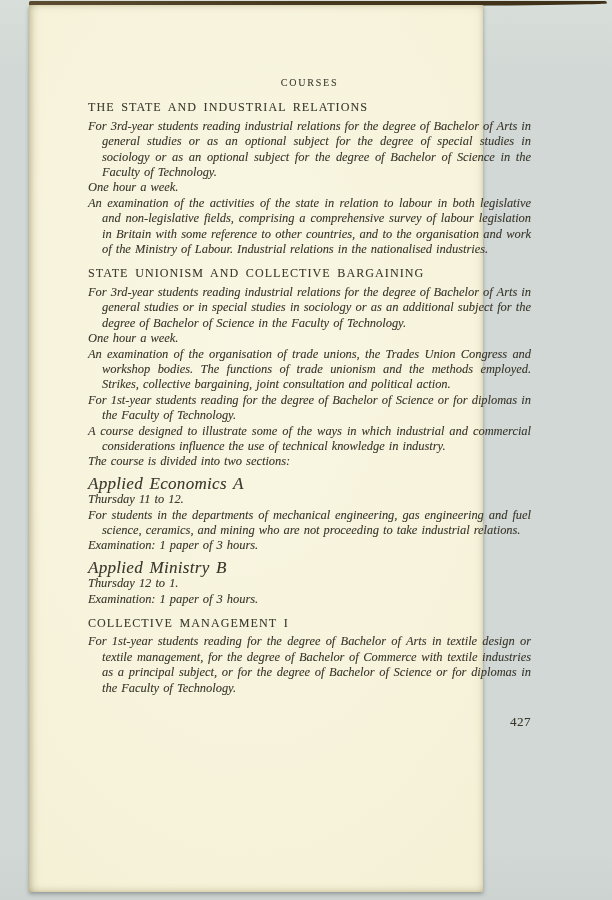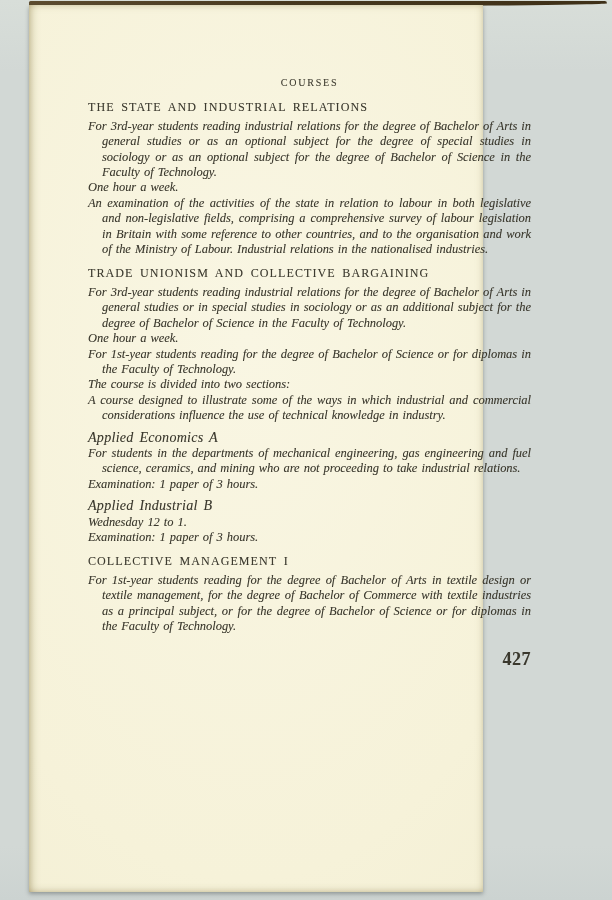--- a/index.html
+++ b/index.html
@@ -74,62 +74,63 @@
   }
   .hang {
     padding-left: 14px;
     text-indent: -14px;
   }
   .line {
     margin: 0;
   }
   .ital {
     font-style: italic;
-    font-size: 14px;
+    font-size: 17px;
     letter-spacing: 0.3px;
     word-spacing: 2px;
     margin: 6px 0 1px 0;
   }
   .page-number {
     text-align: right;
     margin-top: 18px;
-    font-size: 18px;
+    font-size: 13px;
     letter-spacing: 0.5px;
-    font-weight: bold;
   }
 </style>
 </head>
 <body>
 
 <div class="backdrop">
   <div class="book-top-edge"></div>
   <div class="page">
     <div class="content">
 
       <div class="running-head">COURSES</div>
 
       <h2 class="shead">THE STATE AND INDUSTRIAL RELATIONS</h2>
       <p class="para hang">For 3rd-year students reading industrial relations for the degree of Bachelor of Arts in general studies or as an optional subject for the degree of special studies in sociology or as an optional subject for the degree of Bachelor of Science in the Faculty of Technology.</p>
       <p class="para line">One hour a week.</p>
       <p class="para hang">An examination of the activities of the state in relation to labour in both legislative and non-legislative fields, comprising a comprehensive survey of labour legislation in Britain with some reference to other countries, and to the organisation and work of the Ministry of Labour.  Industrial relations in the nationalised industries.</p>
 
-      <h2 class="shead">TRADE UNIONISM AND COLLECTIVE BARGAINING</h2>
+      <h2 class="shead">STATE UNIONISM AND COLLECTIVE BARGAINING</h2>
       <p class="para hang">For 3rd-year students reading industrial relations for the degree of Bachelor of Arts in general studies or in special studies in sociology or as an additional subject for the degree of Bachelor of Science in the Faculty of Technology.</p>
       <p class="para line">One hour a week.</p>
+      <p class="para hang">An examination of the organisation of trade unions, the Trades Union Congress and workshop bodies.  The functions of trade unionism and the methods employed.  Strikes, collective bargaining, joint consultation and political action.</p>
 
       <p class="para hang">For 1st-year students reading for the degree of Bachelor of Science or for diplomas in the Faculty of Technology.</p>
+      <p class="para hang">A course designed to illustrate some of the ways in which industrial and commercial considerations influence the use of technical knowledge in industry.</p>
       <p class="para line">The course is divided into two sections:</p>
-      <p class="para hang">A course designed to illustrate some of the ways in which industrial and commercial considerations influence the use of technical knowledge in industry.</p>
 
       <p class="ital">Applied Economics A</p>
+      <p class="para line">Thursday 11 to 12.</p>
       <p class="para hang">For students in the departments of mechanical engineering, gas engineering and fuel science, ceramics, and mining who are not proceeding to take industrial relations.</p>
       <p class="para line">Examination: 1 paper of 3 hours.</p>
 
-      <p class="ital">Applied Industrial B</p>
-      <p class="para line">Wednesday 12 to 1.</p>
+      <p class="ital">Applied Ministry B</p>
+      <p class="para line">Thursday 12 to 1.</p>
       <p class="para line">Examination: 1 paper of 3 hours.</p>
 
       <h2 class="shead">COLLECTIVE MANAGEMENT I</h2>
       <p class="para hang">For 1st-year students reading for the degree of Bachelor of Arts in textile design or textile management, for the degree of Bachelor of Commerce with textile industries as a principal subject, or for the degree of Bachelor of Science or for diplomas in the Faculty of Technology.</p>
 
       <div class="page-number">427</div>
 
     </div>
   </div>
 </div>

